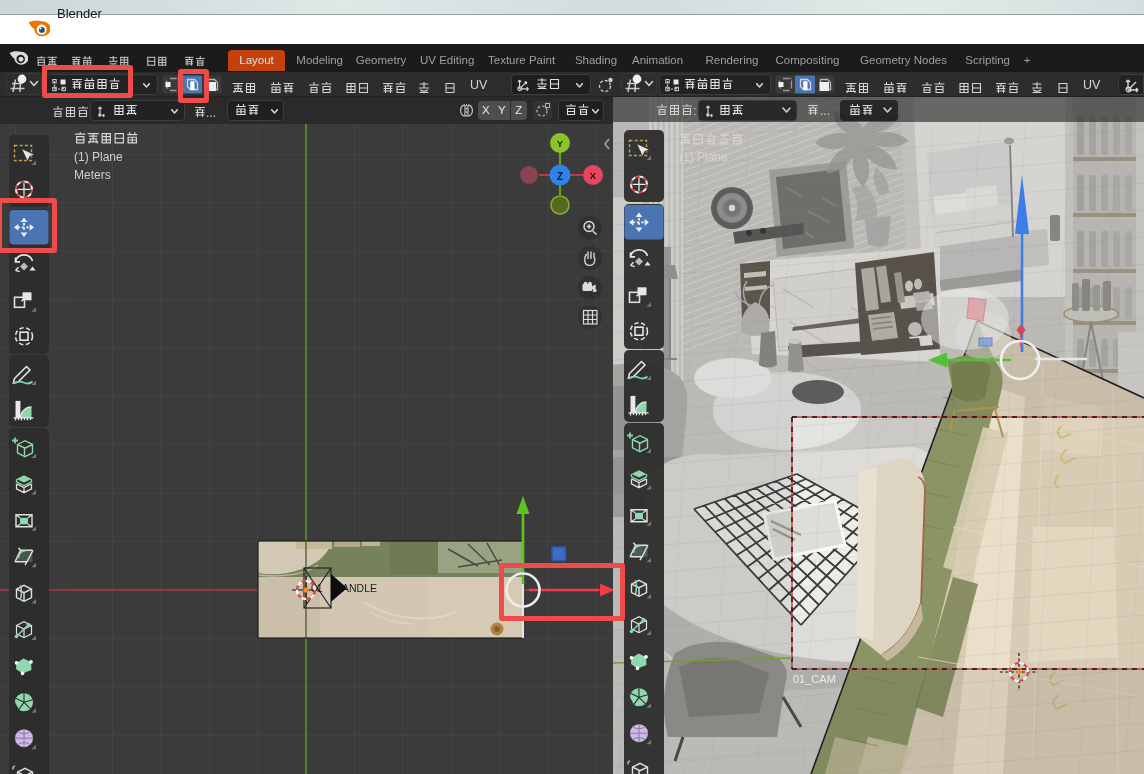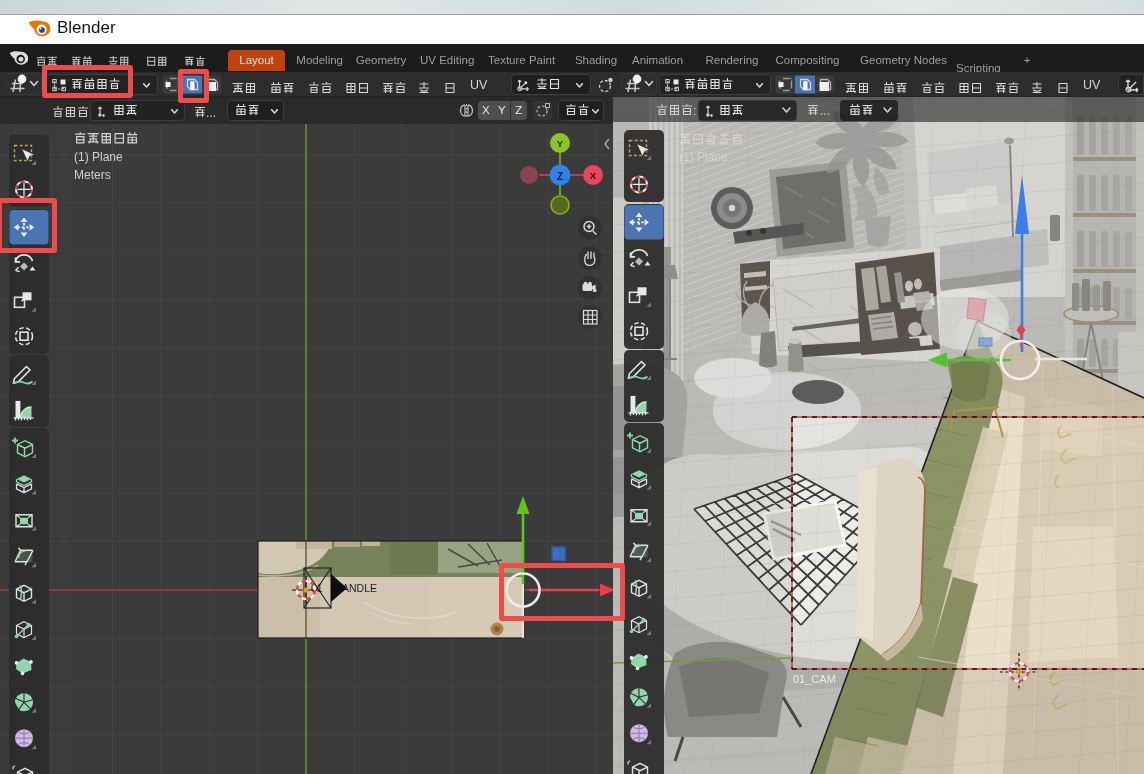--- a/index.html
+++ b/index.html
@@ -44,21 +44,21 @@
   </svg>
 <div class="abs" style="left:0;top:0;width:1144px;height:15px;background:linear-gradient(90deg,#ccd6d6,#dfe7e7 30%,#d2dcdc 55%,#e2e9e9 80%,#d5dede)"></div>
 <div class="abs" style="left:0;top:14px;width:1144px;height:1px;background:#9aa2a2"></div>
 <div class="abs" style="left:0;top:15px;width:1144px;height:29px;background:#ffffff"></div>
 <svg class="abs" style="left:28px;top:19px" width="22" height="20" viewBox="0 0 22 20">
  <path d="M0.6,3.4 C4.5,1.2 9.5,0.8 13.6,2.2 A8.2,7.6 0 1 1 6.1,10.1 C3.9,8.2 1.9,5.9 0.6,3.4 Z" fill="#ea7600"></path>
  <circle cx="13.6" cy="10.6" r="5" fill="#fff"></circle>
     <circle cx="13.9" cy="10.9" r="2.9" fill="#1f4e78"></circle>
  <circle cx="12.6" cy="9.4" r="1" fill="#fff"></circle>
 </svg>
-<div class="abs" style="left:57px;top:18px;font-size:17px;color:#141414">Blender</div>
+<div class="abs" style="left:57px;top:6px;font-size:13px;color:#141414">Blender</div>
 <div class="abs" style="left:0;top:44px;width:1144px;height:28px;background:#1b1b1b"></div>
 <svg class="abs" style="left:9px;top:50px" width="19" height="17" viewBox="0 0 22 20">
  <path d="M0.6,3.4 C4.5,1.2 9.5,0.8 13.6,2.2 A8.2,7.6 0 1 1 6.1,10.1 C3.9,8.2 1.9,5.9 0.6,3.4 Z" fill="#dcdcdc"></path>
  <circle cx="13.6" cy="10.6" r="5" fill="#1b1b1b"></circle>
     <circle cx="13.9" cy="10.9" r="2.9" fill="#dcdcdc"></circle>
 </svg>
 <div class="abs" style="left:36px;top:52px"><svg class="zht" width="22" height="12.5" viewBox="0 0 22 12.5" style="color:#cfcfcf;opacity:1.0">
       <use href="#zg0" transform="translate(0.0,0) scale(0.8750)"></use>
       <use href="#zg1" transform="translate(11.0,0) scale(0.8750)"></use>
     </svg></div>
@@ -81,21 +81,21 @@
 <div class="abs tab on" style="left:228px;top:50px;width:57px;text-align:center;padding:4px 0 5px">Layout</div>
 <div class="abs tab" style="left:285px;top:50px;width:58px;text-align:right;padding:4px 0 5px">Modeling</div>
 <div class="abs tab" style="left:352px;top:50px;width:58px;text-align:center;padding:4px 0 5px">Geometry</div>
 <div class="abs tab" style="left:420px;top:50px;width:61px;text-align:left;padding:4px 0 5px">UV Editing</div>
 <div class="abs tab" style="left:488px;top:50px;width:74px;text-align:left;padding:4px 0 5px">Texture Paint</div>
 <div class="abs tab" style="left:570px;top:50px;width:52px;text-align:center;padding:4px 0 5px">Shading</div>
 <div class="abs tab" style="left:632px;top:50px;width:62px;text-align:left;padding:4px 0 5px">Animation</div>
 <div class="abs tab" style="left:702px;top:50px;width:60px;text-align:center;padding:4px 0 5px">Rendering</div>
 <div class="abs tab" style="left:772px;top:50px;width:71px;text-align:center;padding:4px 0 5px">Compositing</div>
 <div class="abs tab" style="left:852px;top:50px;width:95px;text-align:right;padding:4px 0 5px">Geometry Nodes</div>
-<div class="abs tab" style="left:956px;top:58px;width:54px;text-align:left;padding:4px 0 5px">Scripting</div>
+<div class="abs tab" style="left:956px;top:50px;width:54px;text-align:right;padding:4px 0 5px">Scripting</div>
 <div class="abs tab" style="left:1020px;top:50px;width:14px;text-align:center;padding:4px 0 5px">+</div>
 <div class="abs" style="left:0;top:72px;width:1144px;height:25px;background:#2d2d2d;border-bottom:1px solid #232323"></div>
 <svg class="abs" style="left:6px;top:73px" width="36" height="22" viewBox="0 0 36 22">
  <rect x="0.5" y="0.5" width="35" height="21" rx="5" fill="none" stroke="#3a3a3a"></rect>
  <path d="M6,10.5 H16.5 M4.5,15.5 H18.5 M9.5,6.5 L7,19 M14.5,6.5 L14,19" stroke="#c9c9c9" stroke-width="1.5" fill="none"></path>
  <circle cx="16" cy="6" r="4.4" fill="#f2f2f2"></circle>
  <use href="#caret" transform="translate(24.5,8.5)"></use>
   </svg>
 <div class="dd" style="left:46px;top:74px;width:112px;height:21px">
  <svg width="15" height="14" viewBox="0 0 15 14" style="margin-left:5px">

